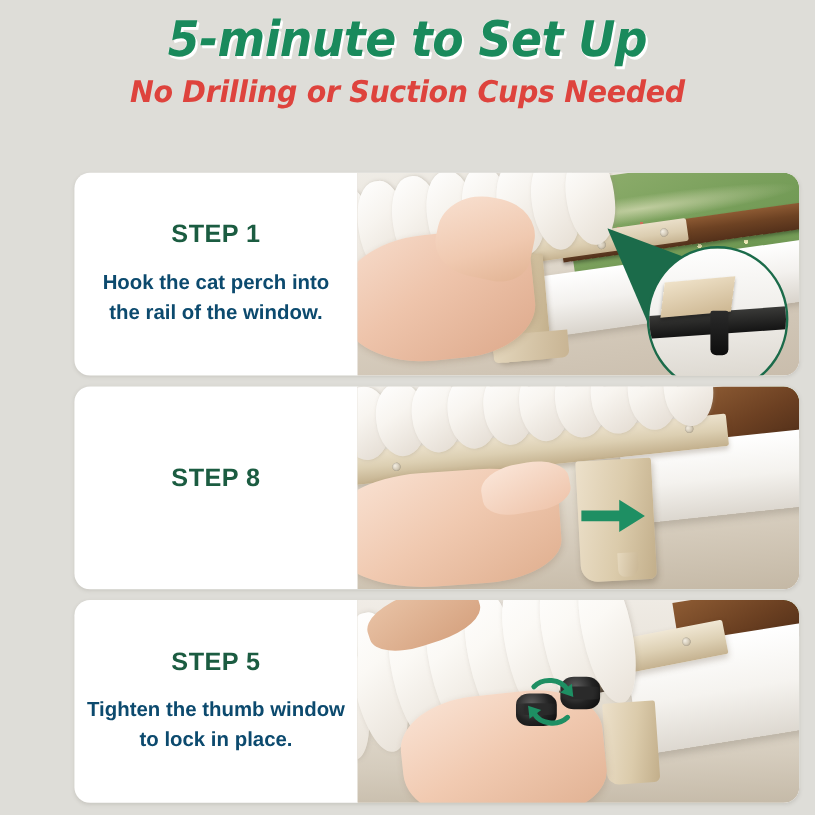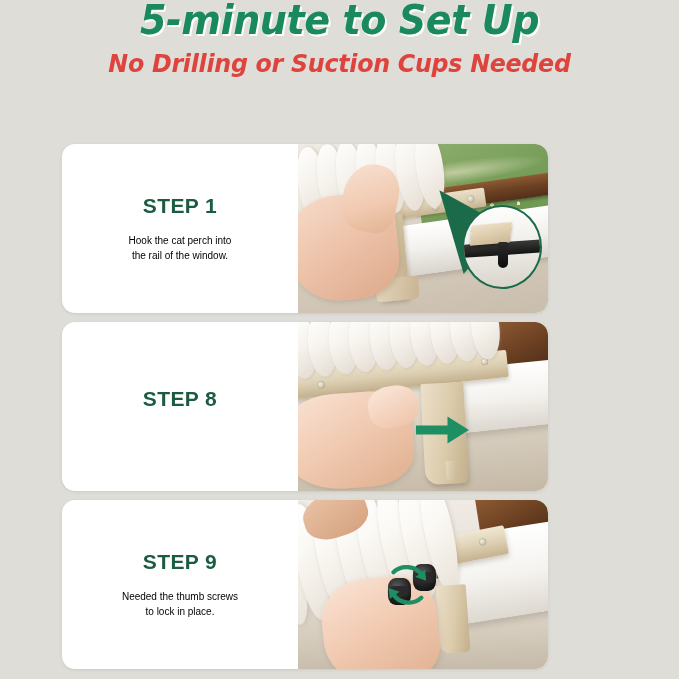--- a/index.html
+++ b/index.html
@@ -13,20 +13,21 @@
     font-family: "Liberation Sans", sans-serif;
     overflow: hidden;
     position: relative;
   }
 
   
   .header {
     width: 679px;
     text-align: center;
     user-select: none;
+    margin-top: 13px;
   }
   .title {
     font-family: "DejaVu Sans", sans-serif;
     font-size: 41px;
     font-weight: bold;
     font-style: italic;
     letter-spacing: -0.5px;
     color: #1a8a5c;
     line-height: 1;
     margin: 0;
@@ -50,21 +51,21 @@
 
   
   .cards {
     position: absolute;
     left: 62px;
     top: 144px;
     width: 556px;
   }
   .card {
     position: relative;
-    width: 486px;
+    width: 604px;
     height: 169px;
     background: #ffffff;
     border-radius: 13px;
     margin-bottom: 9px;
     box-shadow: 0 1px 3px rgba(120,115,105,0.18);
     overflow: hidden;
     display: flex;
   }
   .card-text {
     width: 236px;
@@ -77,25 +78,26 @@
     box-sizing: border-box;
   }
   .step-label {
     font-size: 21px;
     font-weight: bold;
     color: #1b5c41;
     letter-spacing: 0.4px;
     margin-bottom: 16px;
   }
   .step-desc {
-    font-size: 10px;
-    color: #000000;
+    font-size: 17px;
+    color: #0c4a6e;
     text-align: center;
     line-height: 1.42;
     white-space: pre-line;
+    font-weight: bold;
   }
 
   
   .photo {
     flex: 1 1 auto;
     position: relative;
     overflow: hidden;
     border-radius: 0 13px 13px 0;
   }
 
@@ -446,22 +448,22 @@
       <div class="p2-hand"></div>
       <div class="p2-finger"></div>
       <svg class="arrow-right" viewBox="0 0 100 60">
         <path d="M2 22 L58 22 L58 6 L96 30 L58 54 L58 38 L2 38 Z" fill="#1e8f63"></path>
       </svg>
     </div>
   </div>
 
   <div class="card">
     <div class="card-text">
-      <div class="step-label">STEP 9</div>
-      <div class="step-desc">Needed the thumb screws
+      <div class="step-label">STEP 5</div>
+      <div class="step-desc">Tighten the thumb window
 to lock in place.</div>
     </div>
     <div class="photo p3">
       <div class="p3-wall"></div>
       <div class="p3-glass"></div>
       <div class="p3-frame"></div>
       <div class="p3-sill"></div>
       <div class="p3-shelf">
         <div class="p1-screw" style="right:10%; top:32%;"></div>
       </div>

